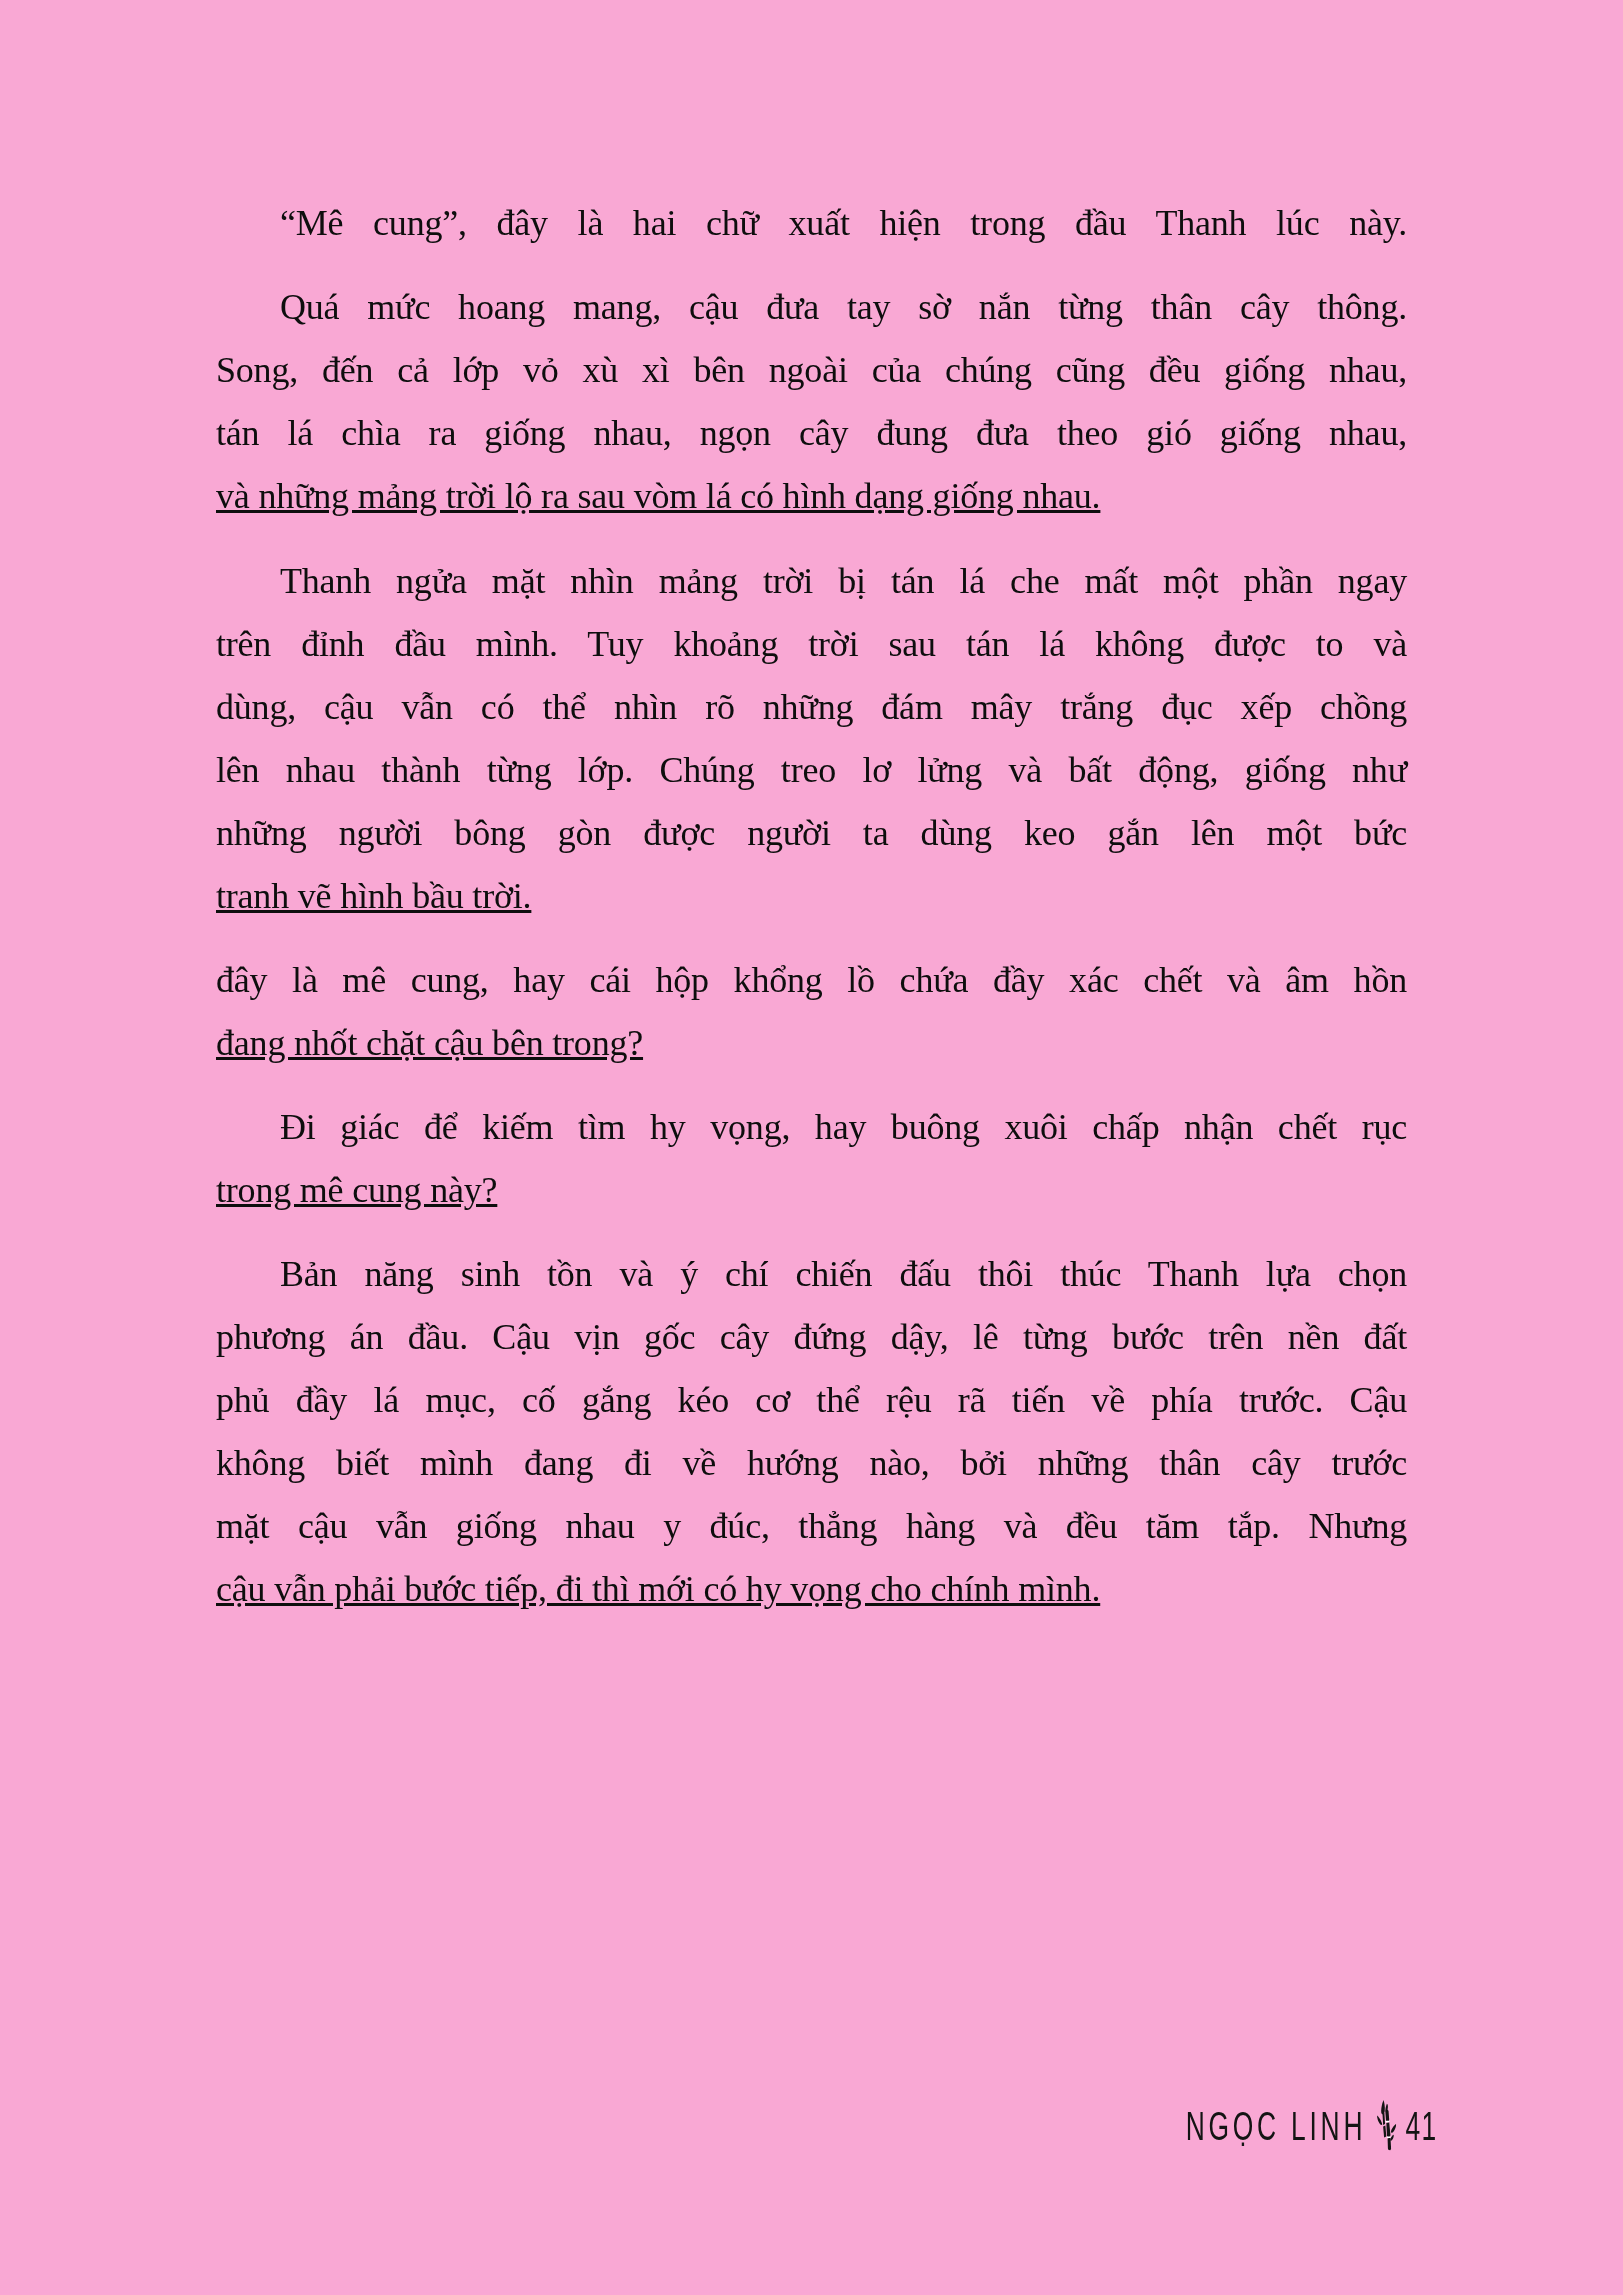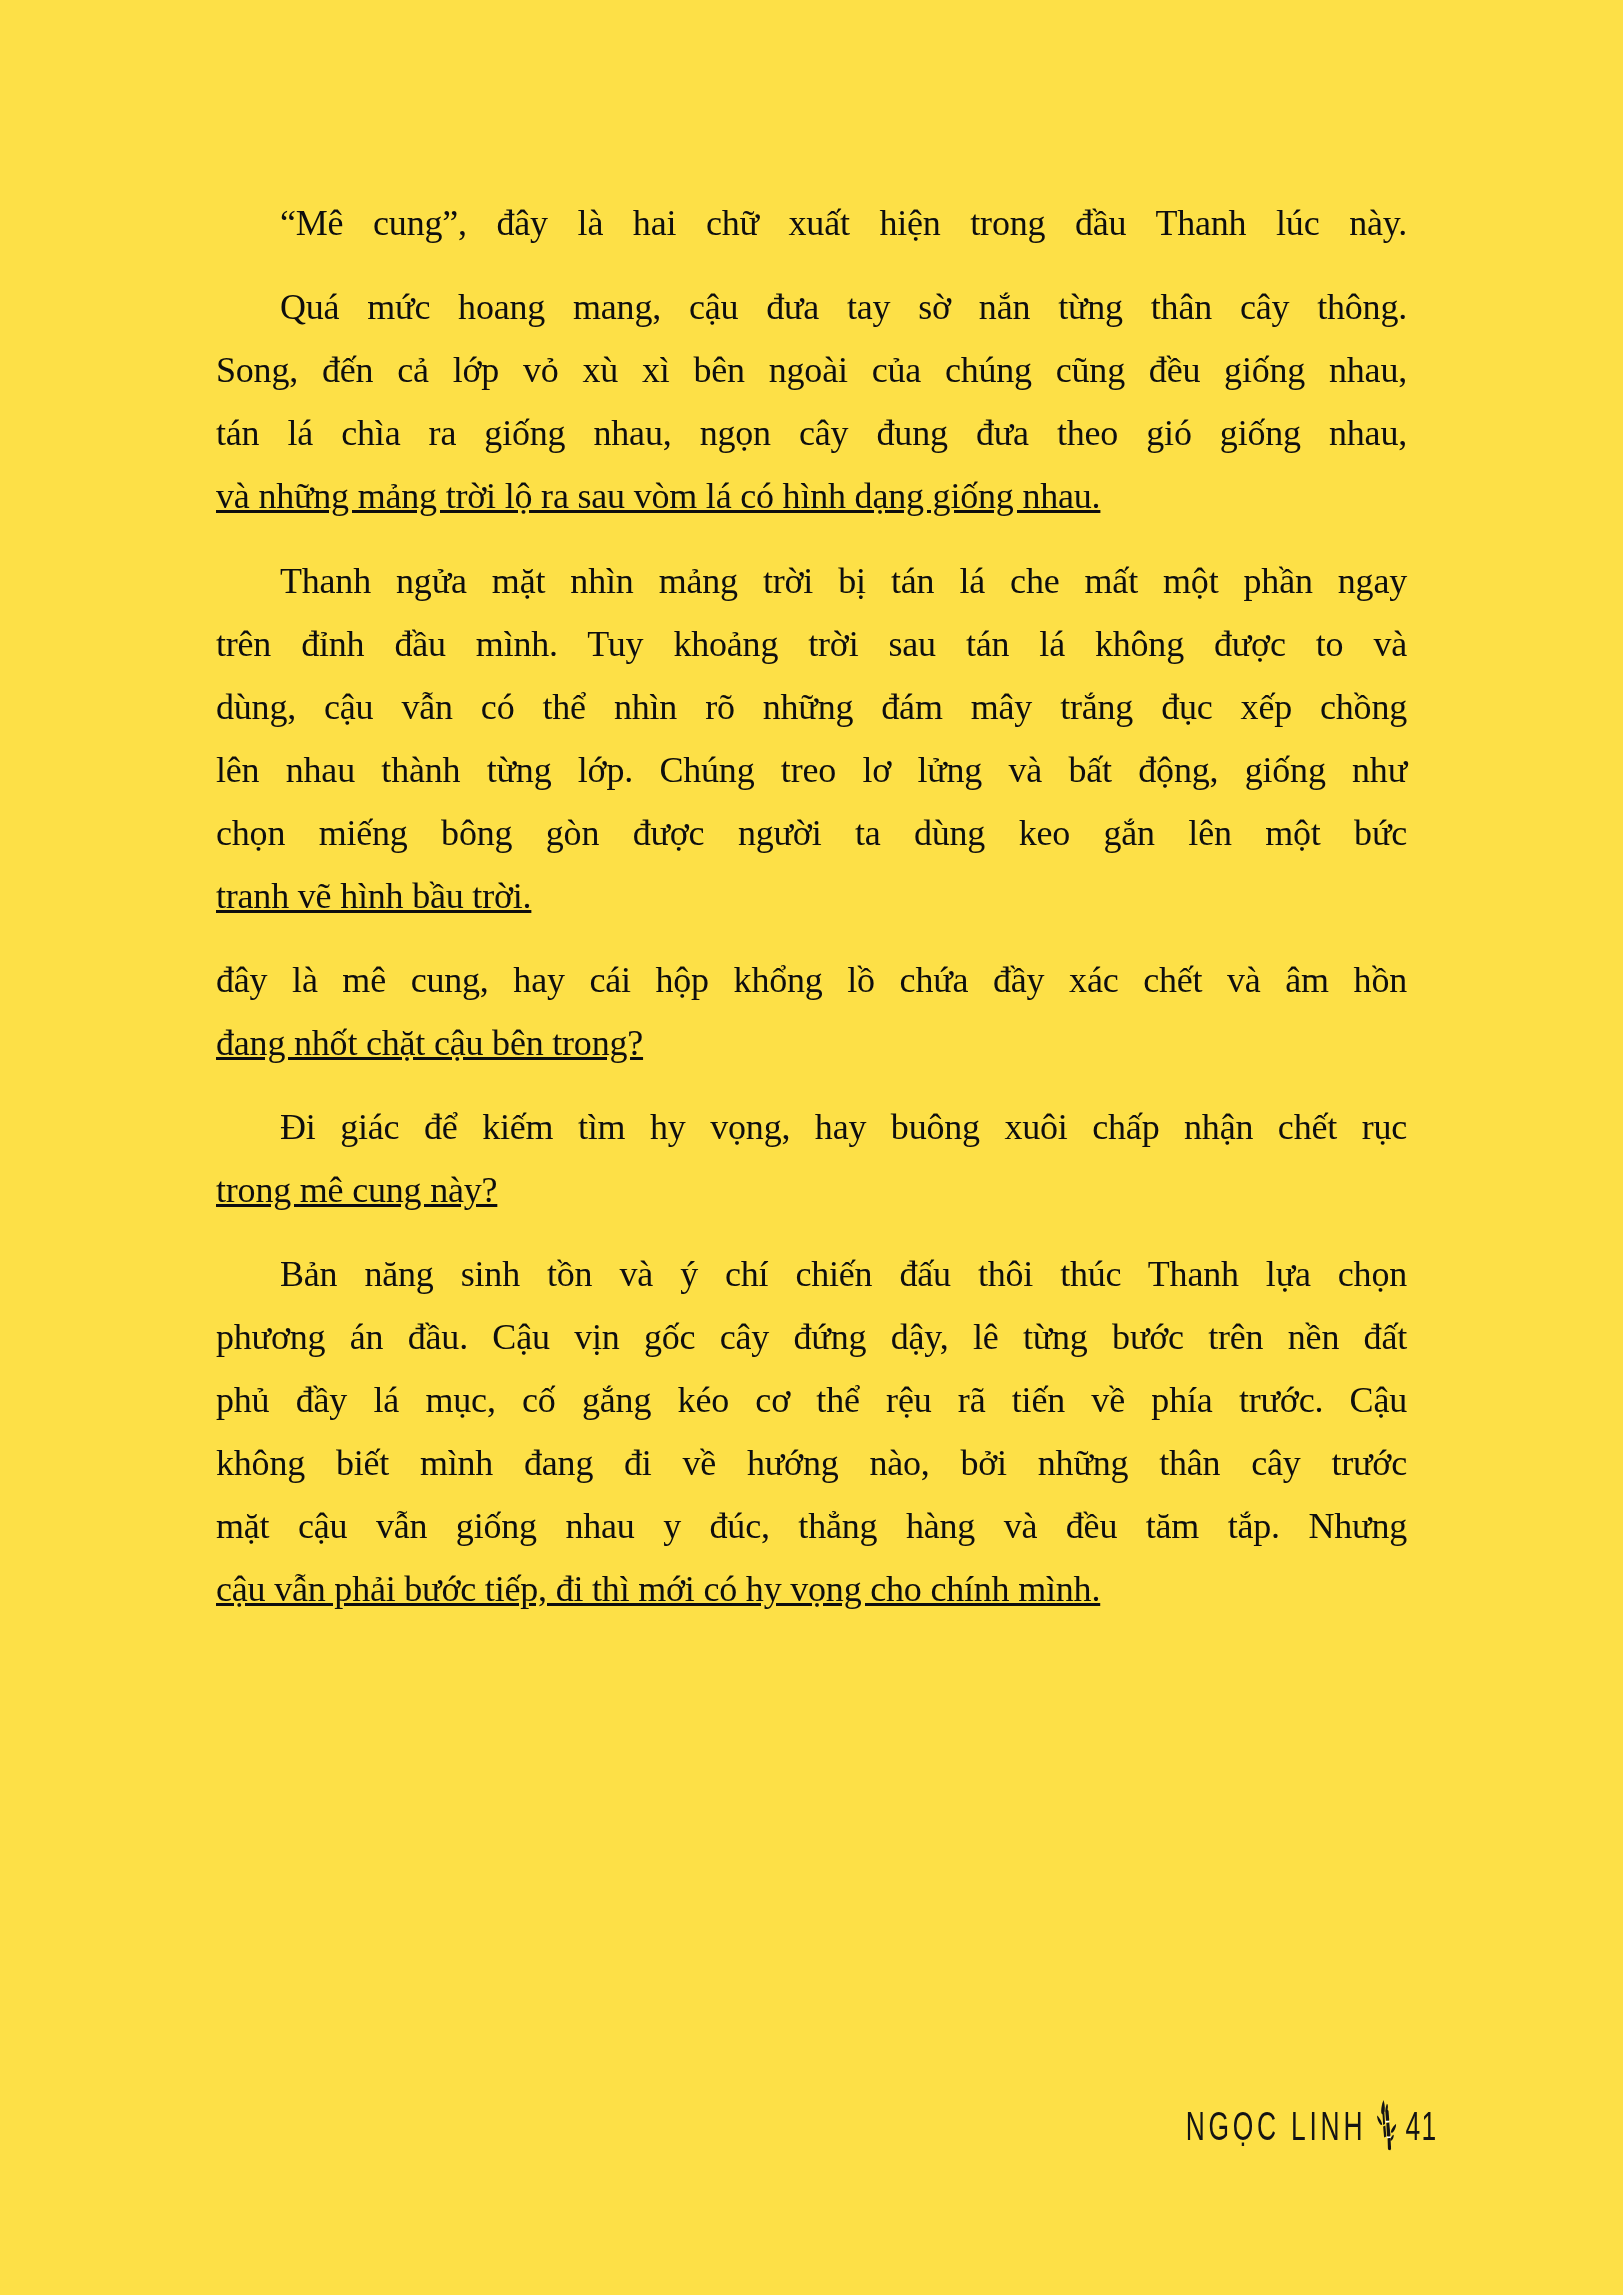--- a/index.html
+++ b/index.html
@@ -10,21 +10,21 @@
   body {
     position: relative;
     width: 1623px;
     height: 2295px;
     font-family: "Liberation Serif", "DejaVu Serif", serif;
     overflow: hidden;
   }
   .page {
     position: absolute;
     inset: 0;
-    background: #fde047;
+    background: #f9a8d4;
   }
   .text-block {
     position: absolute;
     left: 216px;
     top: 192px;
     width: 1191px;
     color: #0e0e0e;
     font-size: 36px;
     line-height: 63px;
     font-stretch: condensed;
@@ -93,21 +93,21 @@
       <div class="line">Song, đến cả lớp vỏ xù xì bên ngoài của chúng cũng đều giống nhau,</div>
       <div class="line">tán lá chìa ra giống nhau, ngọn cây đung đưa theo gió giống nhau,</div>
       <div class="line last">và những mảng trời lộ ra sau vòm lá có hình dạng giống nhau.</div>
     </div>
 
     <div class="para">
       <div class="line indent">Thanh ngửa mặt nhìn mảng trời bị tán lá che mất một phần ngay</div>
       <div class="line">trên đỉnh đầu mình. Tuy khoảng trời sau tán lá không được to và</div>
       <div class="line">dùng, cậu vẫn có thể nhìn rõ những đám mây trắng đục xếp chồng</div>
       <div class="line">lên nhau thành từng lớp. Chúng treo lơ lửng và bất động, giống như</div>
-      <div class="line">chọn miếng bông gòn được người ta dùng keo gắn lên một bức</div>
+      <div class="line">những người bông gòn được người ta dùng keo gắn lên một bức</div>
       <div class="line last">tranh vẽ hình bầu trời.</div>
     </div>
 
     <div class="para">
       <div class="line">đây là mê cung, hay cái hộp khổng lồ chứa đầy xác chết và âm hồn</div>
       <div class="line last">đang nhốt chặt cậu bên trong?</div>
     </div>
 
 
     <div class="para">

